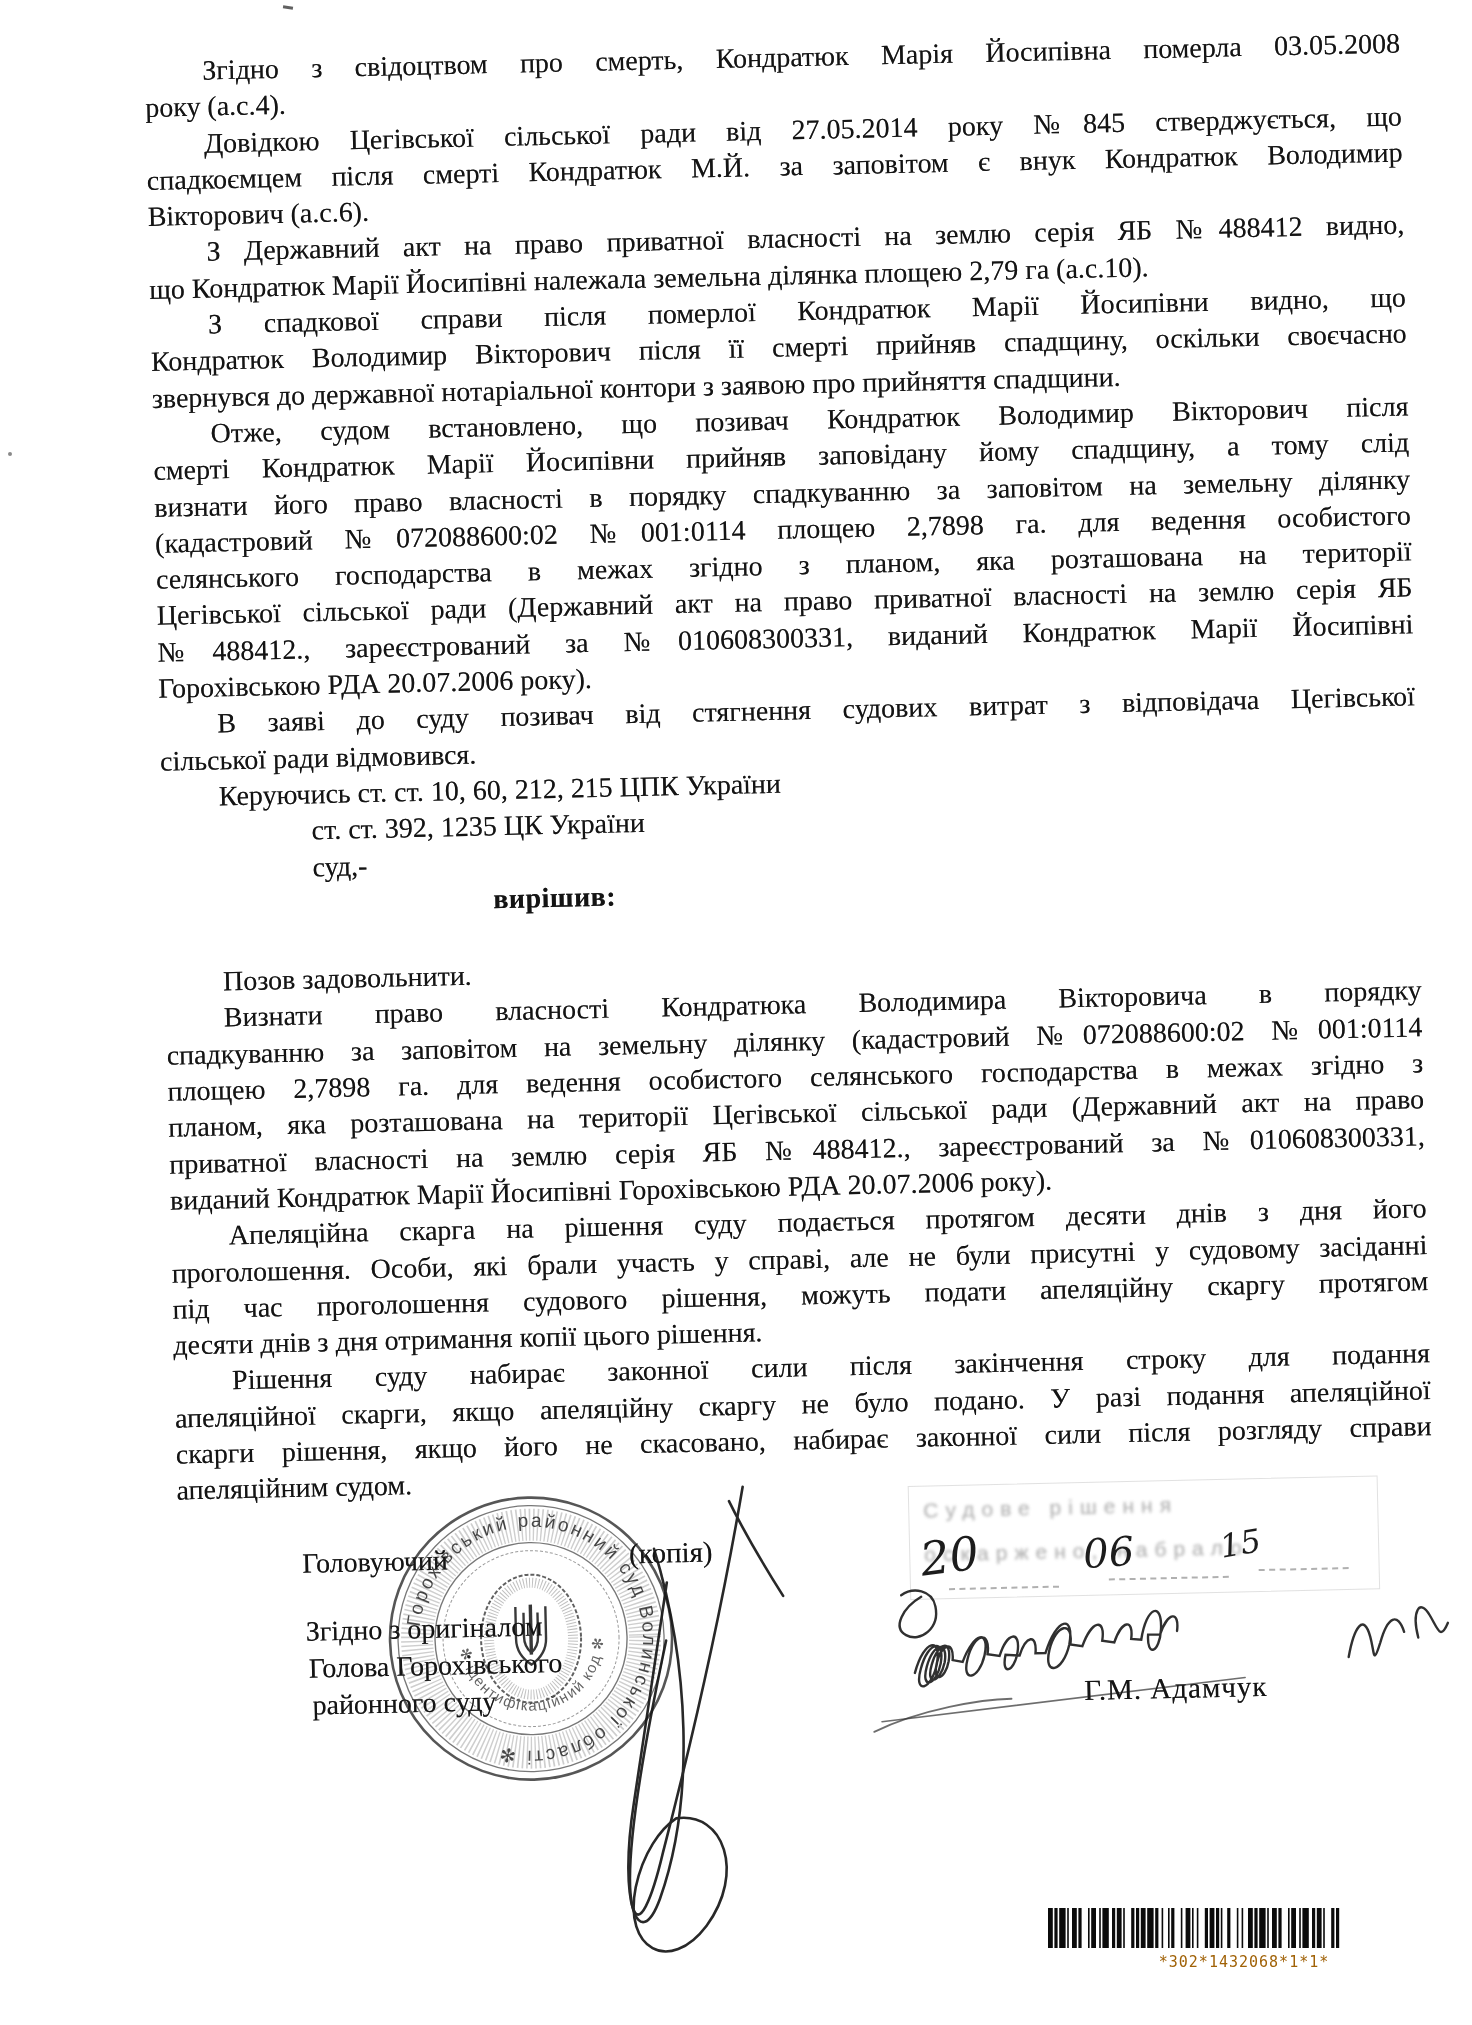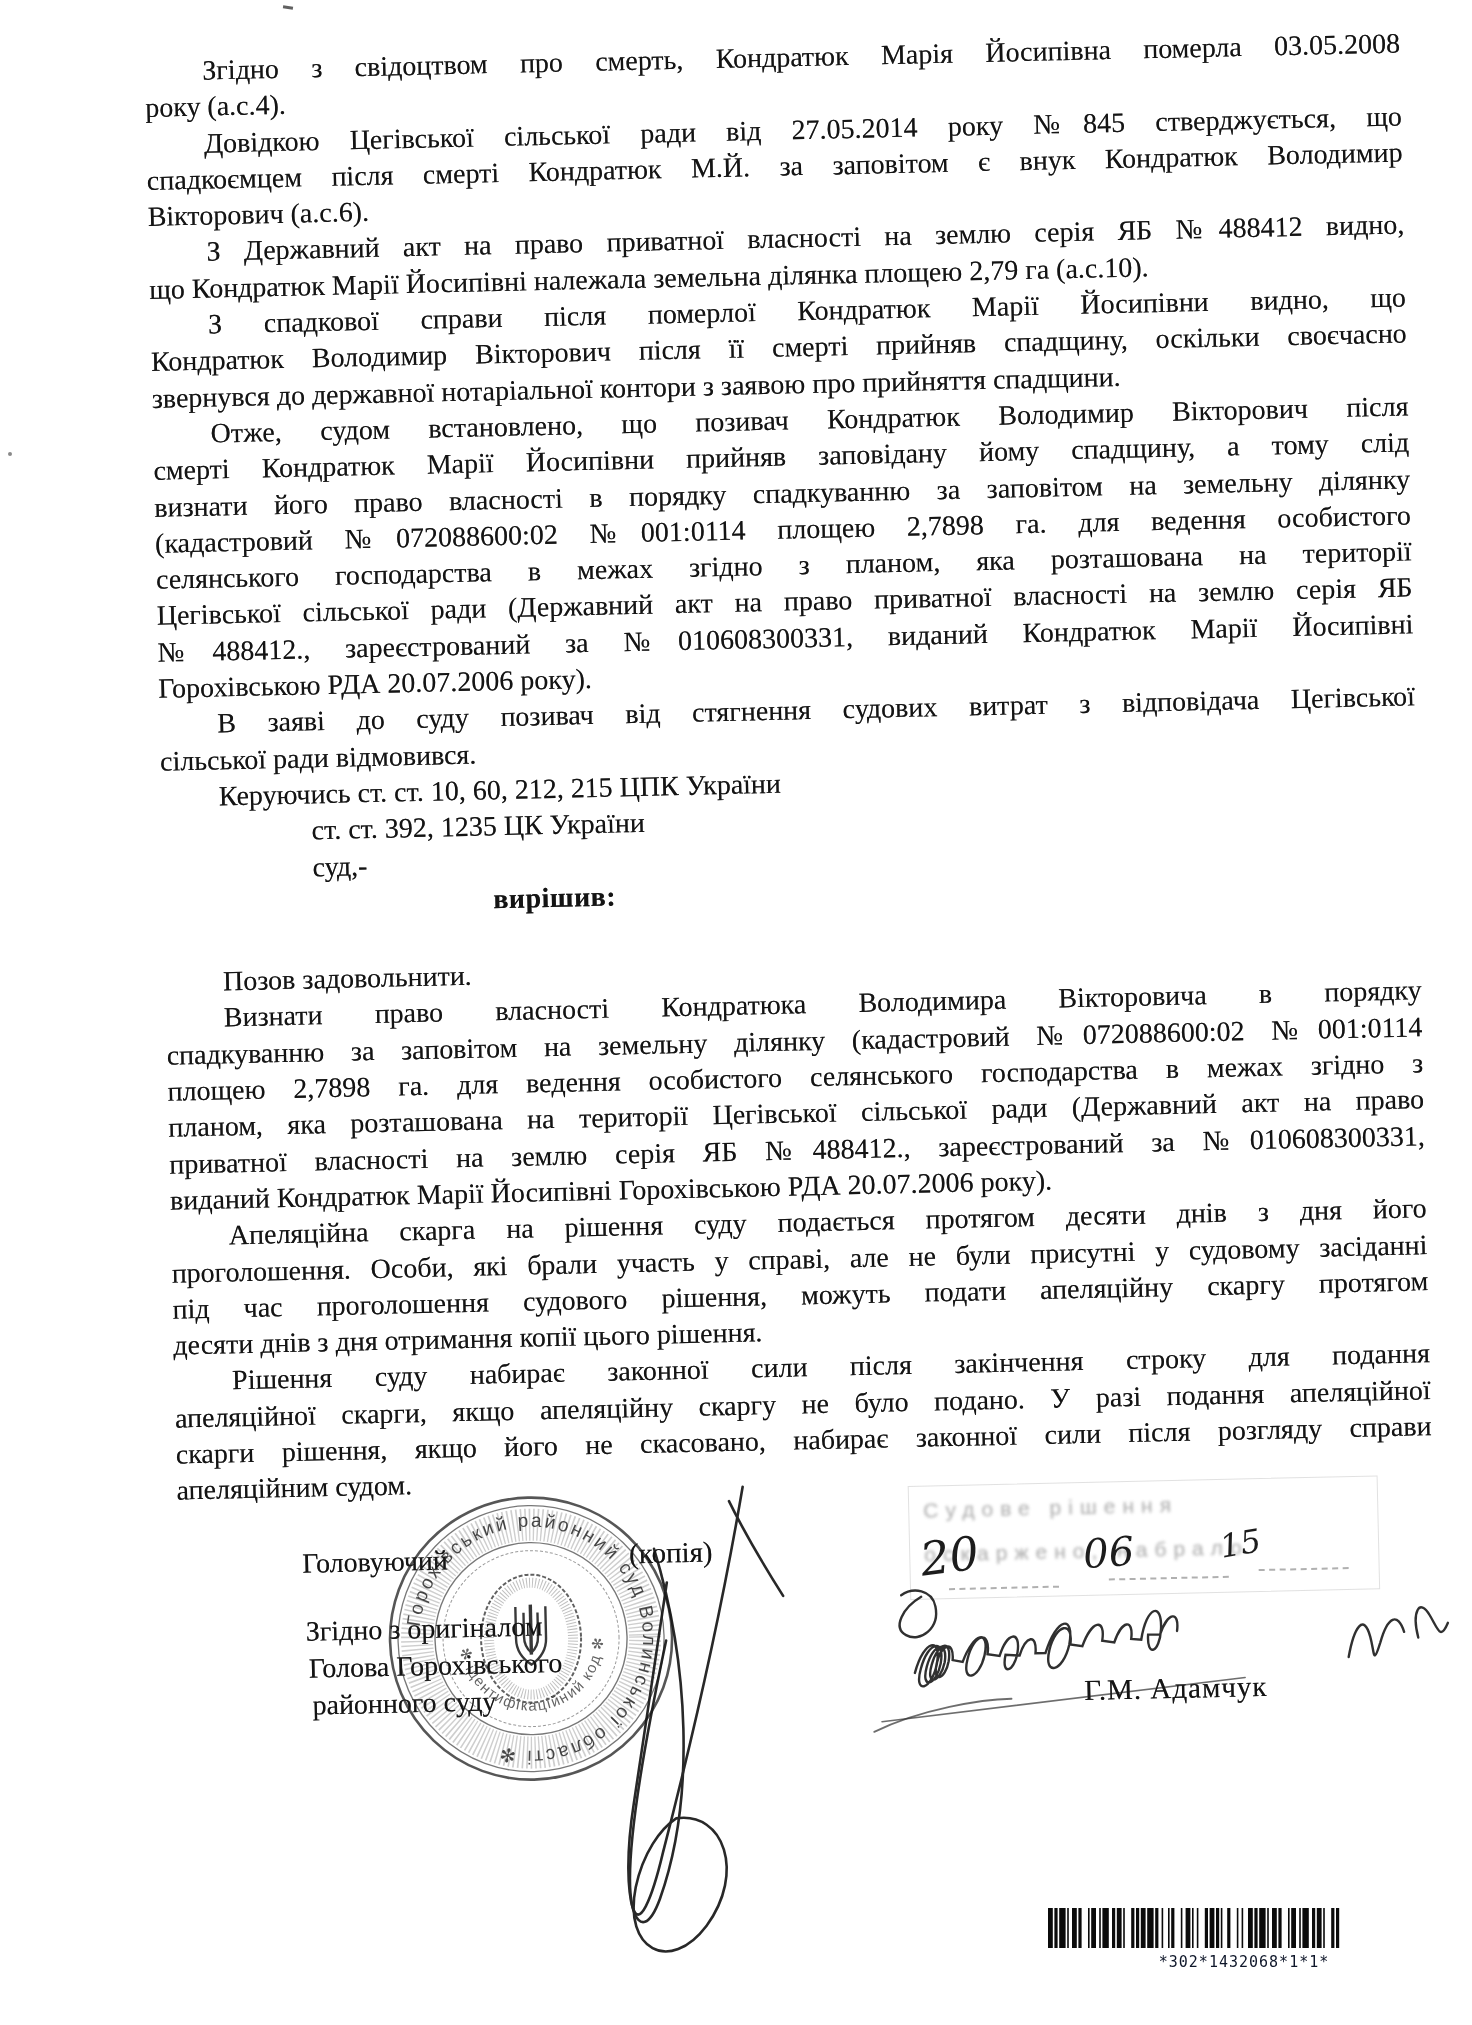--- a/index.html
+++ b/index.html
@@ -40,21 +40,21 @@
   .cert-stamp .cs-line+.cs-line{margin-top:8px;}
   .hw-digit{
     position:absolute;font-family:"DejaVu Serif",serif;font-style:italic;
     color:#1c1c1c;text-shadow:none;
   }
   .hw-underline{position:absolute;border-bottom:2px dashed rgba(80,80,80,.45);height:0;}
   .speck{position:absolute;background:#3a3a3a;}
   .barcode-wrap{position:absolute;left:1048px;top:1908px;width:392px;}
   .barcode-label{
     margin-top:1px;text-align:center;font-family:"DejaVu Sans Mono",monospace;
-    font-size:15px;letter-spacing:1px;color:#0f172a;
+    font-size:15px;letter-spacing:1px;color:#a16207;
   }
   svg text, svg textPath{text-shadow:none;}
 </style>
 </head>
 <body>
 
 <div class="page">
 
   <div class="speck" style="left:283px;top:6px;width:10px;height:3px;transform:rotate(8deg);opacity:.8;"></div>
   <div class="speck" style="left:8px;top:452px;width:4px;height:4px;border-radius:50%;opacity:.6;"></div>

